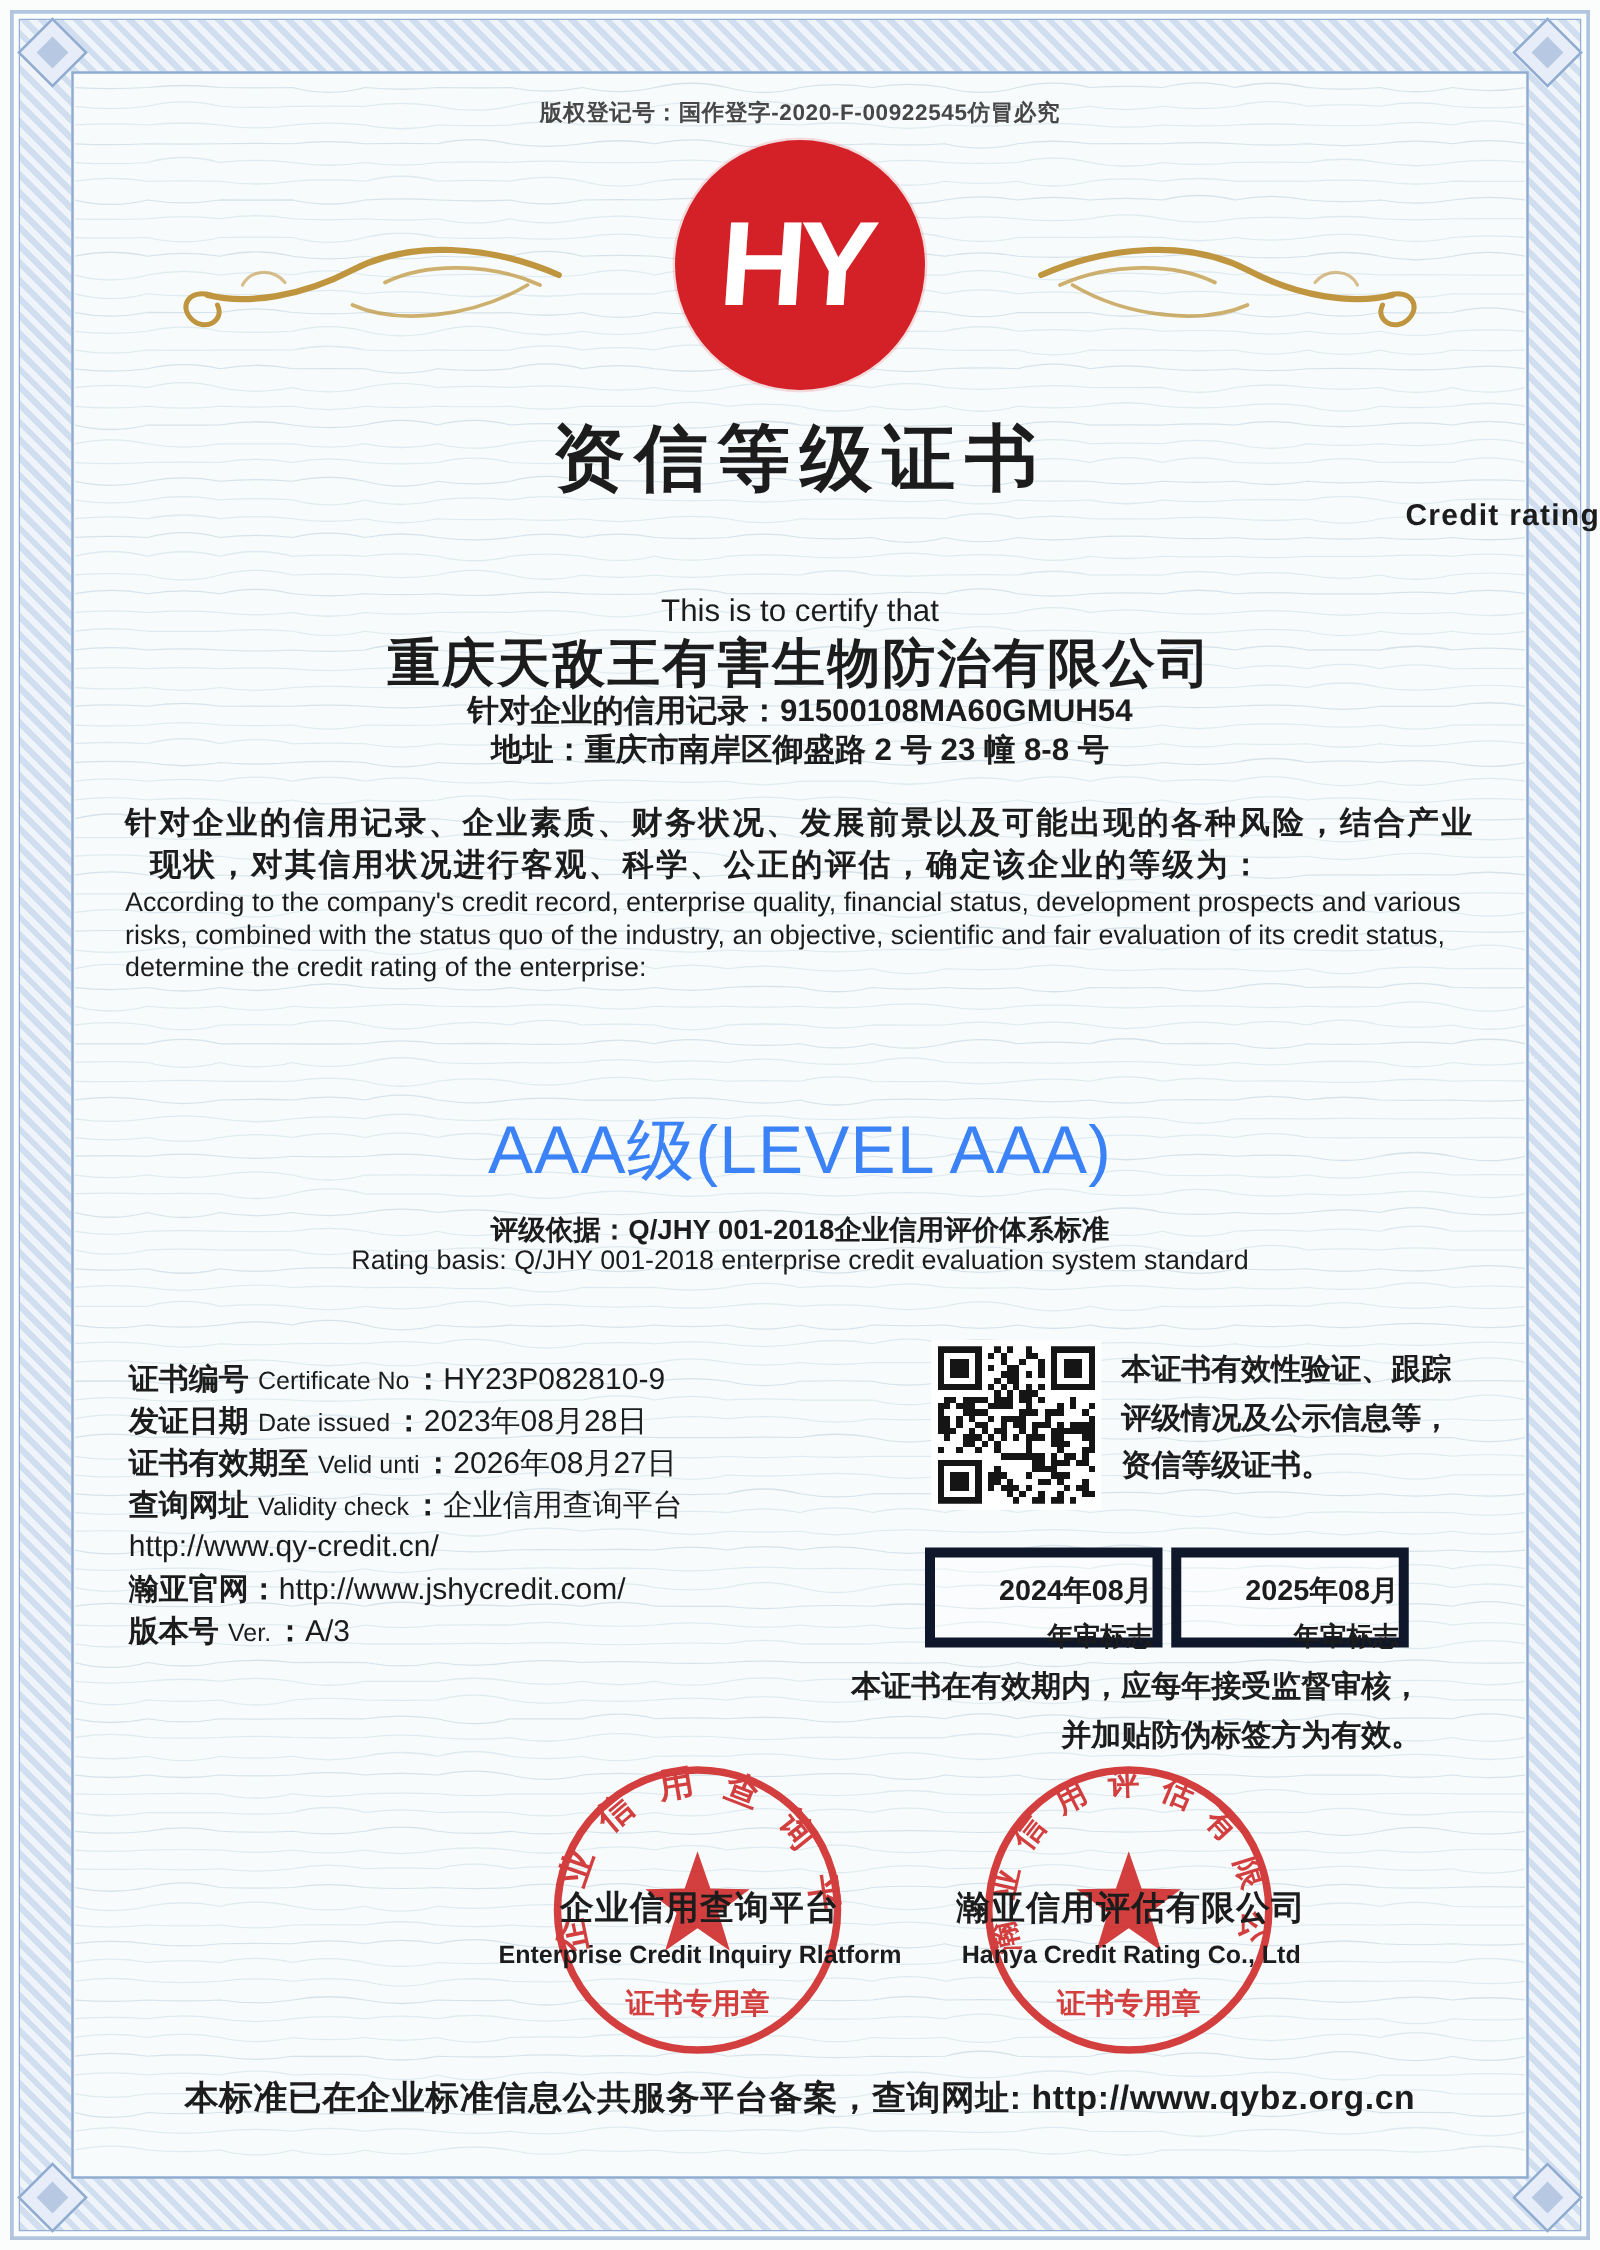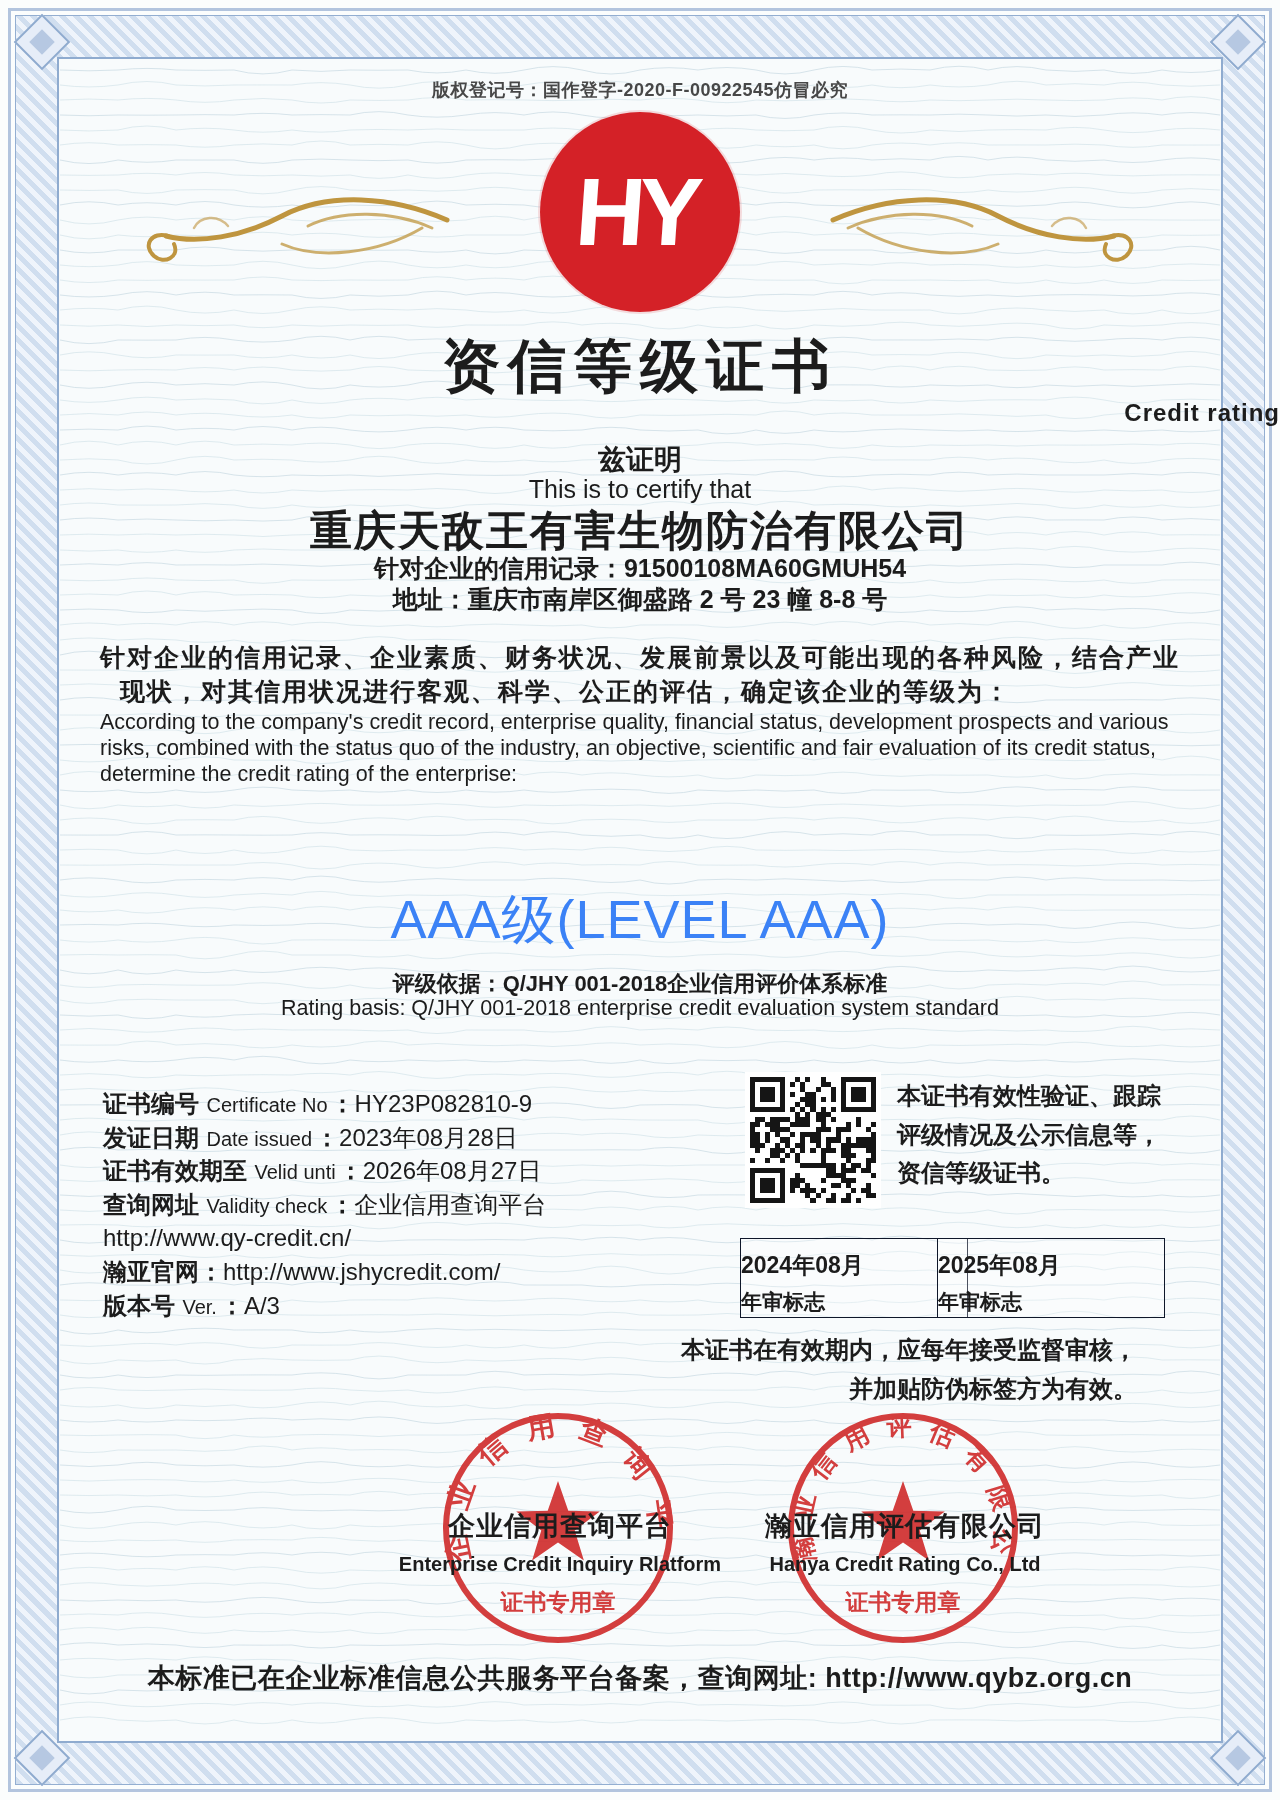--- a/index.html
+++ b/index.html
@@ -65,22 +65,22 @@
   .dcn  { font-size:24px; font-weight:700; }
   .den  { font-size:20px; font-weight:500; padding:0 3px; }
   .dsep { font-size:24px; font-weight:700; }
   .dval { font-size:24px; font-weight:500; }
 
   .qr { left:745px; top:1072px; width:126px; height:126px; background:#ffffff; padding:5px; z-index:3; position:absolute; }
   .qr svg { width:100%; height:100%; display:block; }
 
   .qr-note { left:897px; top:1077px; font-size:24px; font-weight:600; line-height:38.5px; }
 
-  .badge { position:absolute; top:1238px; width:228px; height:80px; border:1px solid #0f172a;
-           text-align:left; z-index:3; background:rgba(255,255,255,.25); box-sizing:border-box; }
+  .badge { position:absolute; top:1238px; width:190px; height:80px; border:8px solid #0f172a;
+           text-align:right; z-index:3; background:rgba(255,255,255,.25); box-sizing:border-box; }
   .badge.b1 { left:740px; } .badge.b2 { left:937px; }
   .badge .l1 { margin-top:11px; font-size:23px; font-weight:600; }
   .badge .l2 { margin-top:7px;  font-size:21px; font-weight:600; }
 
   .audit-note { left:600px; top:1330px; width:537px; text-align:right; font-size:24px; font-weight:600; line-height:39px; }
 
   .org { top:1508px; width:420px; text-align:center; z-index:6; }
   .org .cn { font-size:27px; font-weight:800; letter-spacing:1px; }
   .org .en { font-size:20px; font-weight:600; margin-top:9px; }
   .org.o-left  { left:350px; }
@@ -238,21 +238,20 @@
       <path d="M150 58 c36 16 96 10 140 -16" stroke-width="3" opacity="0.75"></path>
       <path d="M96 40 c-10 -12 -28 -10 -34 2" stroke-width="2.5" opacity="0.6"></path>
     </g>
   </svg>
   <div class="abs logo">
     <span>HY</span>
   </div>
 
   <div class="abs ctr title-cn">资信等级证书</div>
   <div class="abs ctr title-en">Credit rating</div>
-  <div class="abs ctr certify-cn">兹证明</div>
   <div class="abs ctr certify-en">This is to certify that</div>
   <div class="abs ctr company">重庆天敌王有害生物防治有限公司</div>
   <div class="abs ctr code-line">针对企业的信用记录：91500108MA60GMUH54</div>
   <div class="abs ctr addr-line">地址：重庆市南岸区御盛路 2 号 23 幢 8-8 号</div>
 
   <div class="abs stmt-cn1">针对企业的信用记录、企业素质、财务状况、发展前景以及可能出现的各种风险，结合产业</div>
   <div class="abs stmt-cn2">现状，对其信用状况进行客观、科学、公正的评估，确定该企业的等级为：</div>
   <div class="abs stmt-en1">According to the company's credit record, enterprise quality, financial status, development prospects and various</div>
   <div class="abs stmt-en2">risks, combined with the status quo of the industry, an objective, scientific and fair evaluation of its credit status,</div>
   <div class="abs stmt-en3">determine the credit rating of the enterprise:</div>

